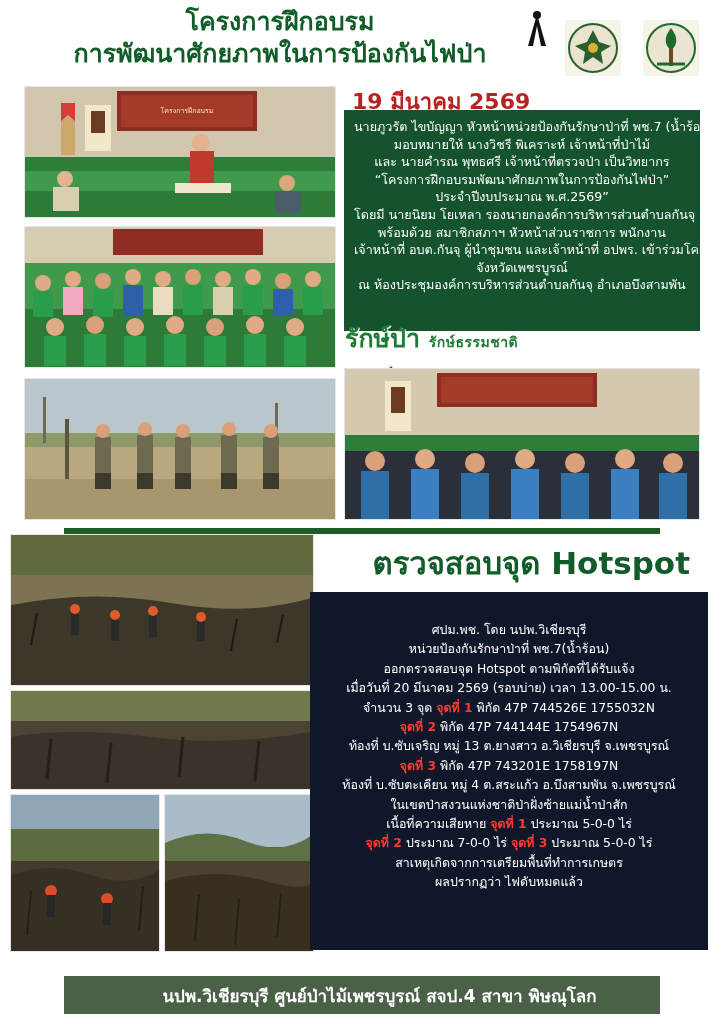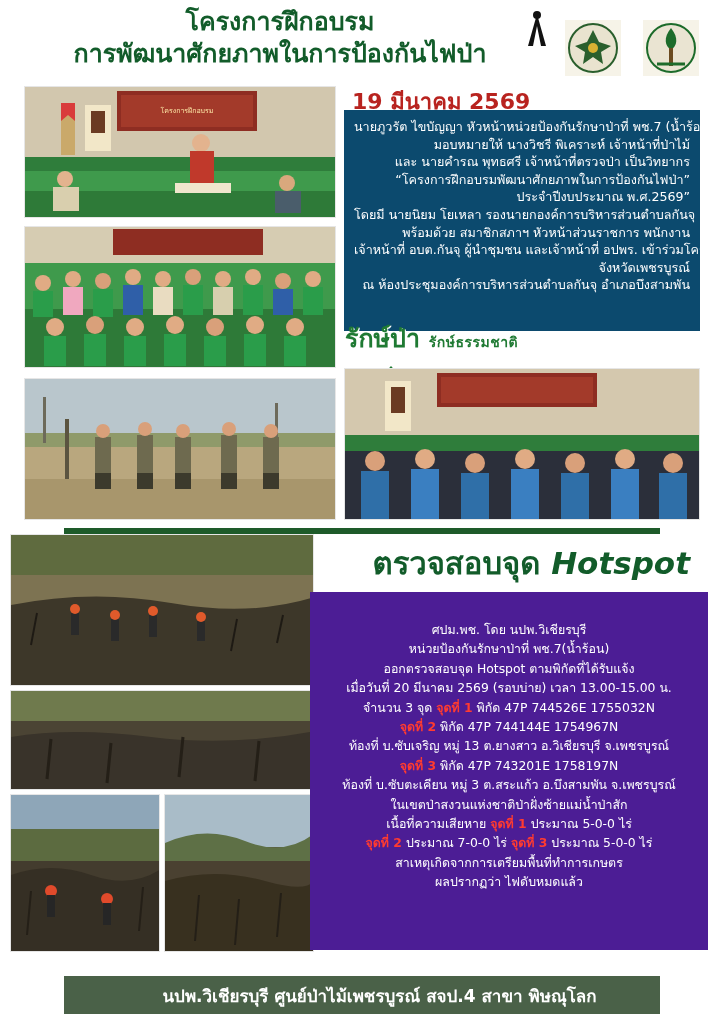--- a/index.html
+++ b/index.html
@@ -51,23 +51,23 @@
   }
 
   #p1 { left: 24px; top: 86px;  width: 312px; height: 132px; }
   #p2 { left: 24px; top: 226px; width: 312px; height: 142px; }
   #p3 { left: 24px; top: 378px; width: 312px; height: 142px; }
   #p4 { left: 344px; top: 368px; width: 356px; height: 152px; }
 
   
   .red-panel {
     position: absolute; left: 344px; top: 110px; width: 356px; height: 221px;
-    background: #0c4a6e; color: #ffffff;
+    background: #14532d; color: #ffffff;
     padding: 8px 10px 6px 10px;
-    font-size: 12.6px; line-height: 17.6px; text-align: right;
+    font-size: 12.6px; line-height: 17.6px; text-align: center;
   }
   .red-panel div { white-space: nowrap; }
 
   .logo-rakpa {
     position: absolute; left: 345px; top: 318px; width: 200px; height: 46px;
     color: #1f7a33; font-weight: bold; font-size: 25px;
     text-shadow: 1px 1px 0 #ffffff;
   }
   .logo-rakpa .sub {
     font-size: 14px; color: #1f7a33; font-weight: bold; letter-spacing: 0.5px;
@@ -77,25 +77,25 @@
     position: absolute; left: 64px; top: 528px; width: 596px; height: 6px;
     background: #1e5b2a;
   }
 
   
   .hotspot-title {
     position: absolute; left: 330px; top: 538px; width: 376px;
     text-align: right; padding-right: 16px;
     color: #125c2a; font-weight: bold; font-size: 31px;
   }
-  .hotspot-title .en { font-style: italic; }
+  .hotspot-title .en { }
 
   .hot-panel {
     position: absolute; left: 310px; top: 592px; width: 398px; height: 358px;
-    background: #4c1d95; color: #ffffff;
+    background: #0f172a; color: #ffffff;
     padding: 28px 10px 8px 10px;
     font-size: 12.4px; line-height: 19.4px; text-align: center;
   }
   .hot-panel div { white-space: nowrap; }
   .hl { color: #ff3b30; font-weight: bold; }
 
   #h1 { left: 10px;  top: 534px; width: 304px; height: 152px; }
   #h2 { left: 10px;  top: 690px; width: 304px; height: 100px; }
   #h3 { left: 10px;  top: 794px; width: 150px; height: 158px; }
   #h4 { left: 164px; top: 794px; width: 150px; height: 158px; }
@@ -393,21 +393,21 @@
     <div>
       <span>จำนวน 3 จุด </span><span class="hl">จุดที่ 1</span><span> พิกัด 47P 744526E  1755032N</span>
     </div>
     <div>
       <span class="hl">จุดที่ 2</span><span> พิกัด 47P 744144E 1754967N</span>
     </div>
     <div><span>ท้องที่ บ.ซับเจริญ หมู่ 13 ต.ยางสาว อ.วิเชียรบุรี จ.เพชรบูรณ์</span></div>
     <div>
       <span class="hl">จุดที่ 3</span><span> พิกัด 47P 743201E 1758197N</span>
     </div>
-    <div><span>ท้องที่ บ.ซับตะเคียน หมู่ 3 ต.สระแก้ว อ.บึงสามพัน จ.เพชรบูรณ์</span></div>
+    <div><span>ท้องที่ บ.ซับตะเคียน หมู่ 4 ต.สระแก้ว อ.บึงสามพัน จ.เพชรบูรณ์</span></div>
     <div><span>ในเขตป่าสงวนแห่งชาติป่าฝั่งซ้ายแม่น้ำป่าสัก</span></div>
     <div>
       <span>เนื้อที่ความเสียหาย </span><span class="hl">จุดที่ 1</span><span> ประมาณ 5-0-0 ไร่</span>
     </div>
     <div>
       <span class="hl">จุดที่ 2</span><span> ประมาณ 7-0-0 ไร่ </span><span class="hl">จุดที่ 3</span><span> ประมาณ 5-0-0 ไร่</span>
     </div>
     <div><span>สาเหตุเกิดจากการเตรียมพื้นที่ทำการเกษตร</span></div>
     <div><span>ผลปรากฏว่า ไฟดับหมดแล้ว</span></div>
   </div>

